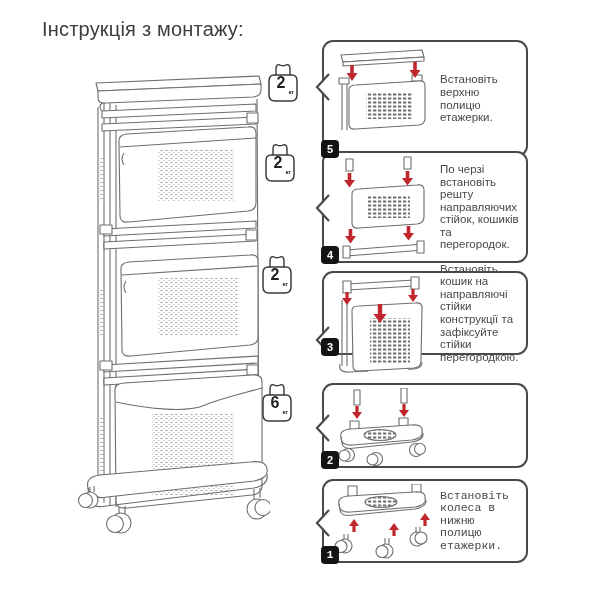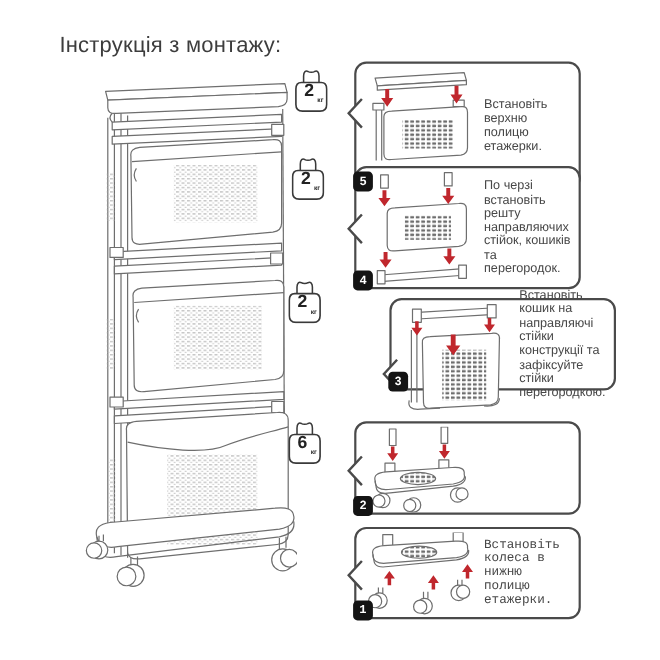--- a/index.html
+++ b/index.html
@@ -1,19 +1,19 @@
 <!DOCTYPE html>
 <html><head>
 <meta charset="utf-8">
 <style>
   html,body{margin:0;padding:0;background:#fff;}
   .page{position:relative;width:600px;height:600px;background:#fff;overflow:hidden;
         font-family:"Liberation Sans",sans-serif;color:#3e3e3e;}
   .title{position:absolute;left:42px;top:18px;font-size:20px;font-weight:500;
-         letter-spacing:.2px;color:#3d3d3d;margin:12px;}
+         letter-spacing:.2px;color:#3d3d3d;margin:0;}
   .main-art{position:absolute;left:40px;top:57px;width:230px;height:480px;}
   
   .weight{position:absolute;width:30px;height:40px;}
   .weight svg{position:absolute;left:0;top:0;}
   .weight .wv{position:absolute;left:1px;right:5px;top:13px;text-align:center;
               font-size:16px;font-weight:bold;color:#222;line-height:1;}
   .weight .wu{position:absolute;right:4px;bottom:7px;font-size:6px;font-weight:bold;color:#222;}
   
   .step-box{position:absolute;left:322px;width:206px;border:2px solid #4a4a4a;
             border-radius:11px;background:#fff;box-sizing:border-box;}
@@ -148,21 +148,21 @@
   </div>
   <div class="weight" style="left:262px;top:382px;">
     <svg width="30" height="40" viewBox="0 0 30 40">
       <path d="M8,14 L8,7 C8,3 10,2 12,3 C13.2,3.9 16.8,3.9 18,3 C20,2 22,3 22,7 L22,14" fill="#fff" stroke="#3a3a3a" stroke-width="1.4"></path>
       <path d="M6,13 L24,13 Q29,13 29,19 L29,33 Q29,39 23,39 L7,39 Q1,39 1,33 L1,19 Q1,13 6,13 Z" fill="#fff" stroke="#3a3a3a" stroke-width="1.5"></path>
     </svg>
     <span class="wv">6</span>
     <span class="wu">кг</span>
   </div>
 
-  <div class="step-box" style="top:56px;height:117px;">
+  <div class="step-box" style="top:40px;height:117px;">
     <svg class="chevron" style="top:30px;" width="16" height="30" viewBox="0 0 16 30">
       <path d="M15,2 L3,15 L15,28" fill="#fff" stroke="#4a4a4a" stroke-width="2.2"></path>
     </svg>
     <svg class="step-art" width="108" height="87" viewBox="0 0 108 87">
       <g stroke="#6e6e6e" stroke-width="1.1" fill="none" stroke-linejoin="round">
         <defs>
             <pattern id="t5" width="5" height="4" patternUnits="userSpaceOnUse">
               <rect y="1" width="2.8" height="1" fill="#b4b4b4"></rect>
             </pattern>
           </defs>
@@ -210,21 +210,21 @@
         <path d="M20.7,73 L24.3,73 L24.3,80 L28,80 L22.5,87.5 L17,80 L20.7,80 Z"></path>
         <path d="M78.7,70 L82.3,70 L82.3,77 L86,77 L80.5,84.5 L75,77 L78.7,77 Z"></path>
       </g>
     </svg>
     <div class="step-text">
         <span>По черзі встановіть решту направляючих стійок, кошиків та перегородок.</span>
       </div>
     <div class="badge">4</div>
   </div>
 
-  <div class="step-box" style="top:271px;height:84px;margin-left:32px;">
+  <div class="step-box" style="top:271px;height:84px;">
     <svg class="chevron" style="top:52px;" width="16" height="30" viewBox="0 0 16 30">
       <path d="M15,2 L3,15 L15,28" fill="#fff" stroke="#4a4a4a" stroke-width="2.2"></path>
     </svg>
     <svg class="step-art" width="108" height="100" viewBox="0 0 108 100">
       <g stroke="#6e6e6e" stroke-width="1.1" fill="none" stroke-linejoin="round">
         <defs>
             <pattern id="t3" width="5" height="4" patternUnits="userSpaceOnUse">
               <rect y="1" width="2.8" height="1" fill="#b4b4b4"></rect>
             </pattern>
           </defs>

